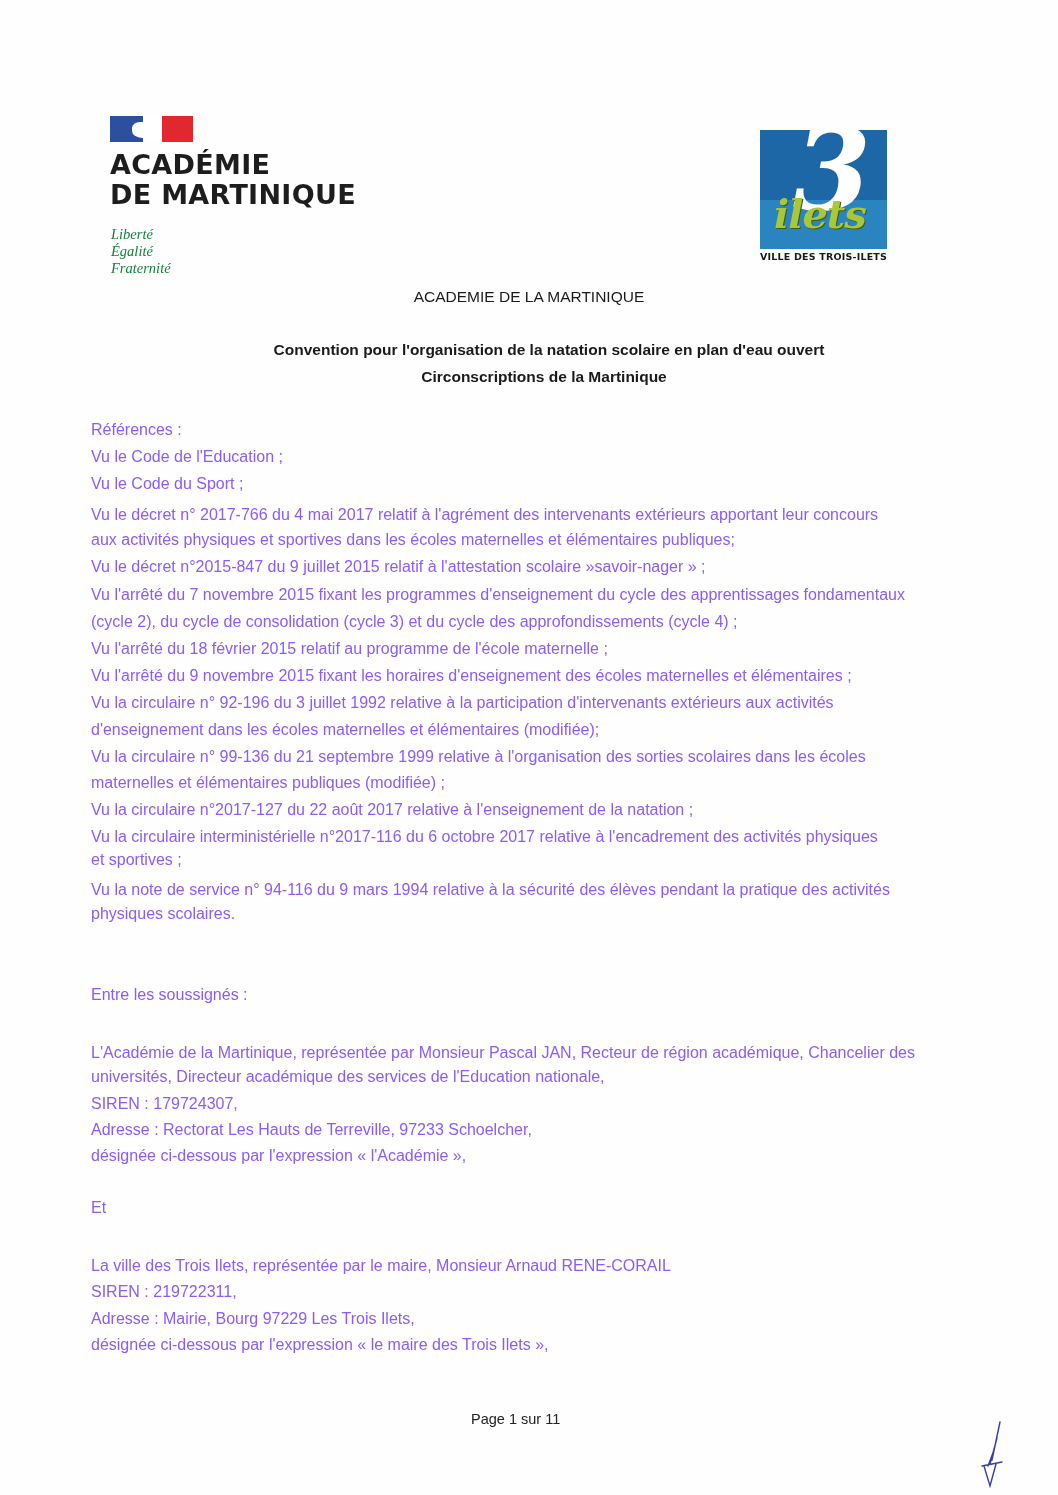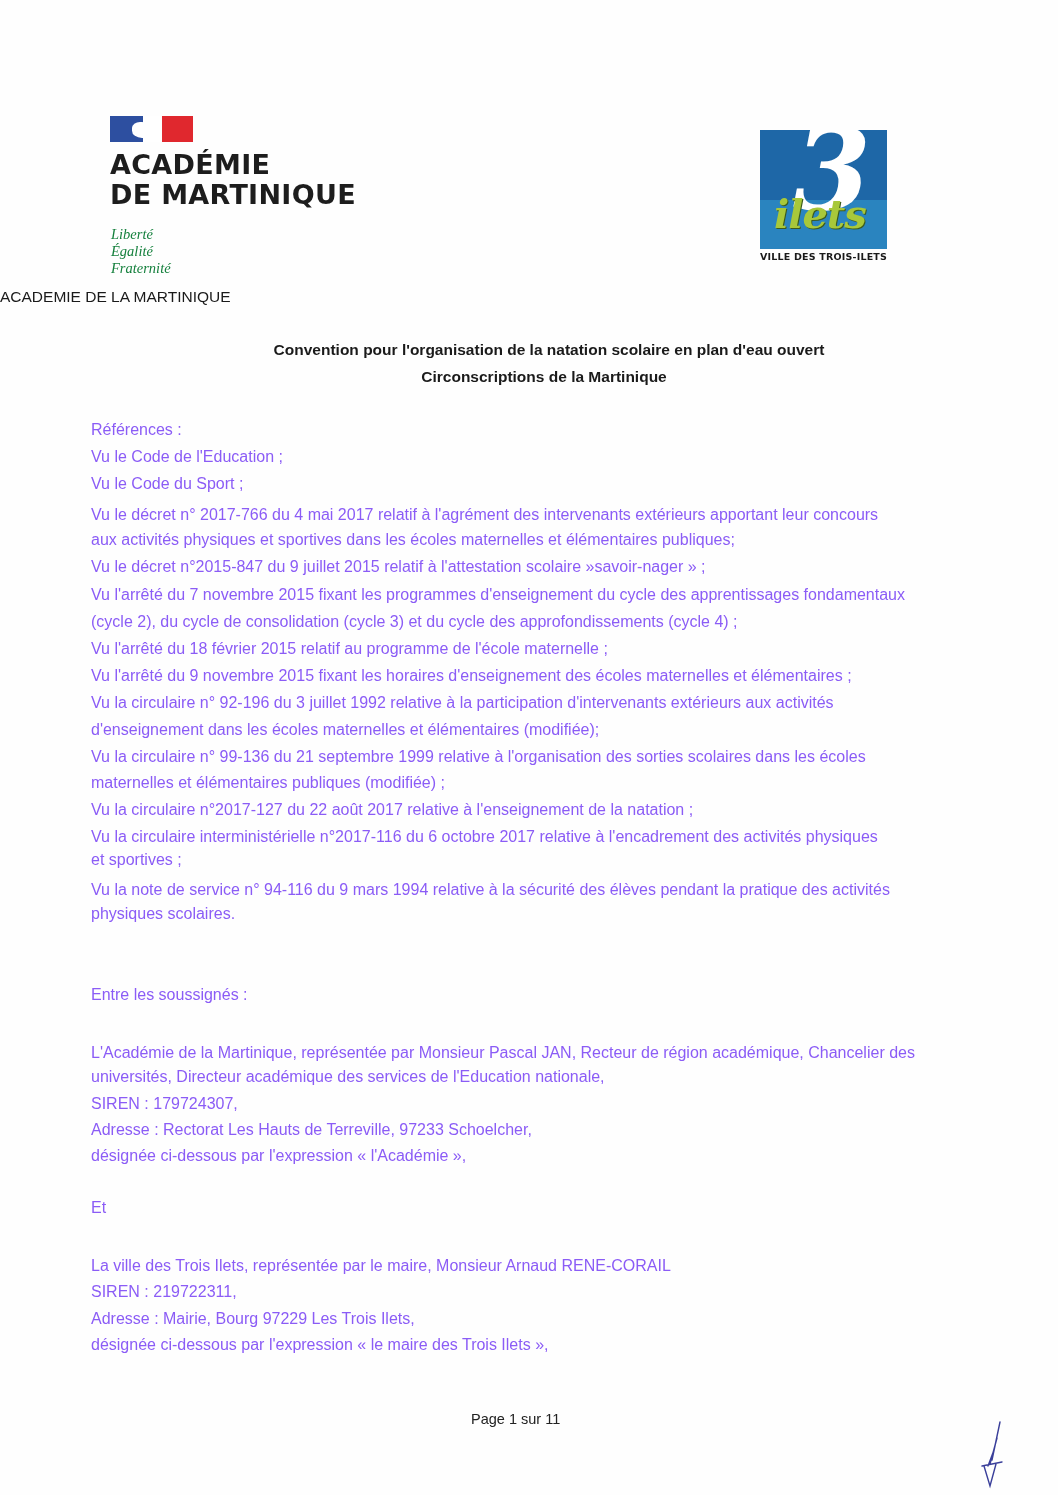--- a/index.html
+++ b/index.html
@@ -36,21 +36,21 @@
       position: absolute; left: 14px; top: 62px; font-family: "DejaVu Serif", serif; font-style: italic;
       font-weight: bold; font-size: 40px; line-height: 44px; color: #a8c83a; letter-spacing: -1px;
       text-shadow: 1px 1px 0 #3c5b1c;
     }
     .logo3 .caption {
       position: absolute; left: -3px; top: 126px; width: 133px; text-align: center;
       font-family: "DejaVu Sans", sans-serif; font-weight: bold; font-size: 9.5px; color: #1a1a1a; letter-spacing: 0.2px;
     }
 
     
-    .title-main { position: absolute; left: 0; width: 1058px; text-align: left; top: 288px; font-size: 15.5px; color: #1a1a1a; }
+    .title-main { position: absolute; left: 0; width: 1058px; text-align: center; top: 288px; font-size: 15.5px; color: #1a1a1a; }
     .title-sub { position: absolute; left: 0; width: 1058px; text-align: center; font-size: 15.5px; font-weight: bold; color: #1a1a1a; }
     .t1 { top: 341px; left: 20px; }
     .t2 { top: 368px; left: 15px; }
 
     
     .line { position: absolute; left: 91px; font-size: 16px; color: #8b5cf6; white-space: nowrap; line-height: 20px; }
 
     .footer { position: absolute; left: 471px; top: 1405px; font-size: 14.5px; color: #222; margin-top: 6px; }
     .initials { position: absolute; left: 978px; top: 1420px; width: 30px; height: 70px; }
   </style>

